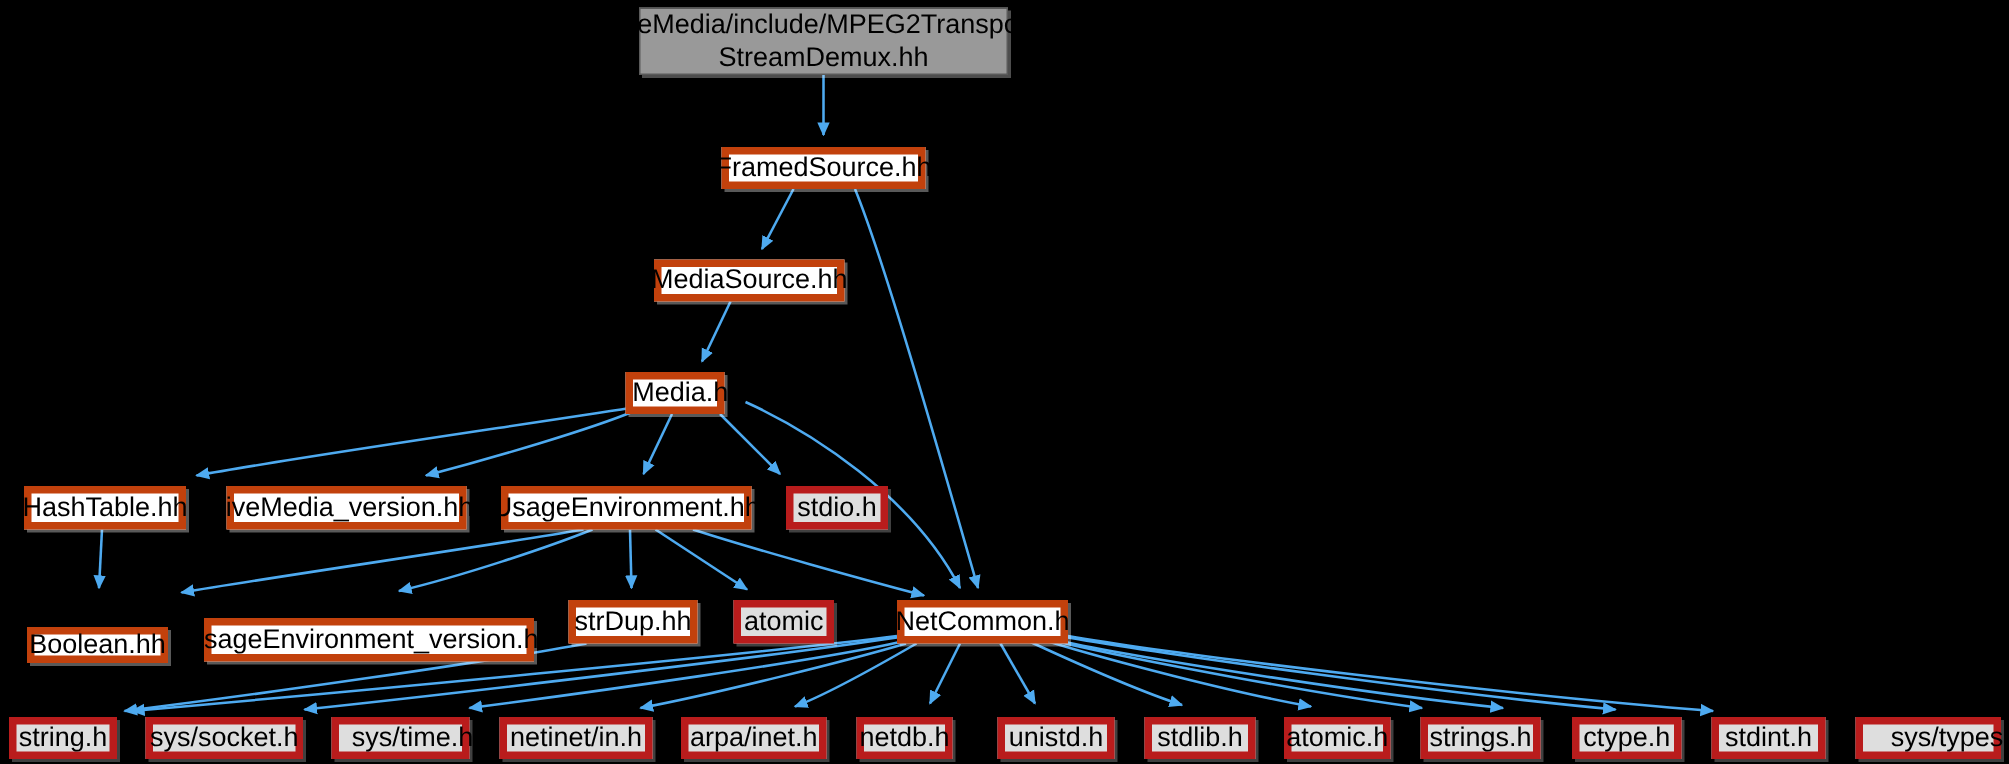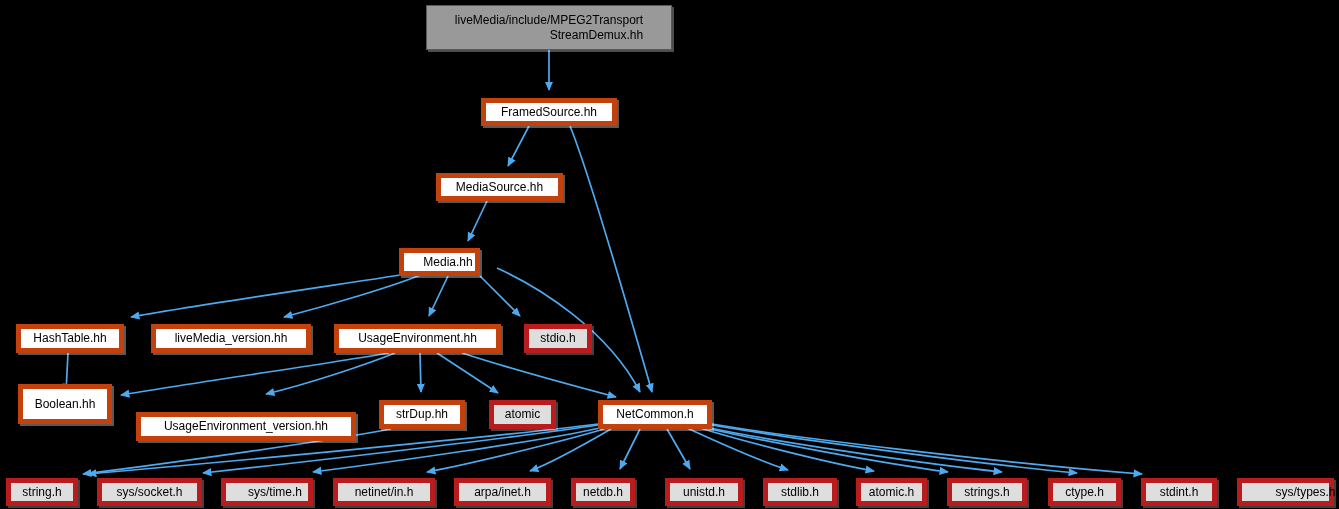--- a/index.html
+++ b/index.html
@@ -1,21 +1,21 @@
 <!DOCTYPE html>
 <html><head>
 <meta charset="utf-8">
 <style>
   html,body{margin:0;padding:0;background:#000;}
   body{width:1339px;height:509px;overflow:hidden;font-family:"Liberation Sans",sans-serif;}
   #graph{position:relative;width:1339px;height:509px;background:#000;}
   #edges{position:absolute;left:0;top:0;width:1339px;height:509px;}
   .node{position:absolute;box-sizing:border-box;display:flex;align-items:center;
-        justify-content:center;text-align:right;line-height:1.18;
-        font-size:12px;color:#000;white-space:pre-line;}
+        justify-content:center;text-align:center;line-height:1.18;
+        font-size:18px;color:#000;white-space:pre-line;}
   .node.file{background:#ffffff;border:5px solid #c2410c;
         box-shadow:2px 2px 0 rgba(255,255,255,0.35);}
   .node.sys{background:#dedede;border:5px solid #b91c1c;
         box-shadow:2px 2px 0 rgba(255,255,255,0.25);}
   .node.root{background:#999999;border:1px solid #5a5a5a;
         box-shadow:2px 2px 0 rgba(255,255,255,0.30);}
 </style>
 </head>
 <body>
 
@@ -56,26 +56,26 @@
         <path d="M712,425 C775,436 967,463 1077,473" marker-end="url(#arrow)"></path>
         <path d="M712,424 C781,436 1001,463 1142,474" marker-end="url(#arrow)"></path>
         <path d="M391,429 C327,441 172,463 83,474" marker-end="url(#arrow)"></path>
       </g>
   </svg>
   <div id="node-layer">
       <div class="node root" style="left: 426px; top: 5px; width: 246px; height: 45px;"><span>liveMedia/include/MPEG2Transport
 StreamDemux.hh</span></div>
       <div class="node file" style="left: 481px; top: 98px; width: 136px; height: 28px;"><span>FramedSource.hh</span></div>
       <div class="node file" style="left: 436px; top: 173px; width: 127px; height: 28px;"><span>MediaSource.hh</span></div>
-      <div class="node file" style="left: 399px; top: 248px; width: 81px; height: 28px; padding-left: 17px;"><span>Media.hh</span></div>
+      <div class="node file" style="left: 417px; top: 248px; width: 66px; height: 28px; padding-left: 17px;"><span>Media.hh</span></div>
       <div class="node file" style="left: 16px; top: 324px; width: 108px; height: 29px;"><span>HashTable.hh</span></div>
       <div class="node file" style="left: 151px; top: 324px; width: 160px; height: 29px;"><span>liveMedia_version.hh</span></div>
       <div class="node file" style="left: 334px; top: 324px; width: 167px; height: 29px;"><span>UsageEnvironment.hh</span></div>
       <div class="node sys" style="left: 524px; top: 324px; width: 68px; height: 29px;"><span>stdio.h</span></div>
-      <div class="node file" style="left: 18px; top: 384px; width: 94px; height: 40px;"><span>Boolean.hh</span></div>
+      <div class="node file" style="left: 18px; top: 418px; width: 94px; height: 24px;"><span>Boolean.hh</span></div>
       <div class="node file" style="left: 136px; top: 400px; width: 220px; height: 29px; margin-top: 12px;"><span>UsageEnvironment_version.hh</span></div>
       <div class="node file" style="left: 379px; top: 400px; width: 86px; height: 29px;"><span>strDup.hh</span></div>
       <div class="node sys" style="left: 489px; top: 400px; width: 67px; height: 29px;"><span>atomic</span></div>
       <div class="node file" style="left: 598px; top: 400px; width: 114px; height: 29px;"><span>NetCommon.h</span></div>
       <div class="node sys" style="left: 6px; top: 478px; width: 72px; height: 28px;"><span>string.h</span></div>
       <div class="node sys" style="left: 97px; top: 478px; width: 105px; height: 28px;"><span>sys/socket.h</span></div>
       <div class="node sys" style="left: 221px; top: 478px; width: 92px; height: 28px; padding-left: 16px;"><span>sys/time.h</span></div>
       <div class="node sys" style="left: 333px; top: 478px; width: 102px; height: 28px;"><span>netinet/in.h</span></div>
       <div class="node sys" style="left: 454px; top: 478px; width: 97px; height: 28px;"><span>arpa/inet.h</span></div>
       <div class="node sys" style="left: 571px; top: 478px; width: 64px; height: 28px;"><span>netdb.h</span></div>

